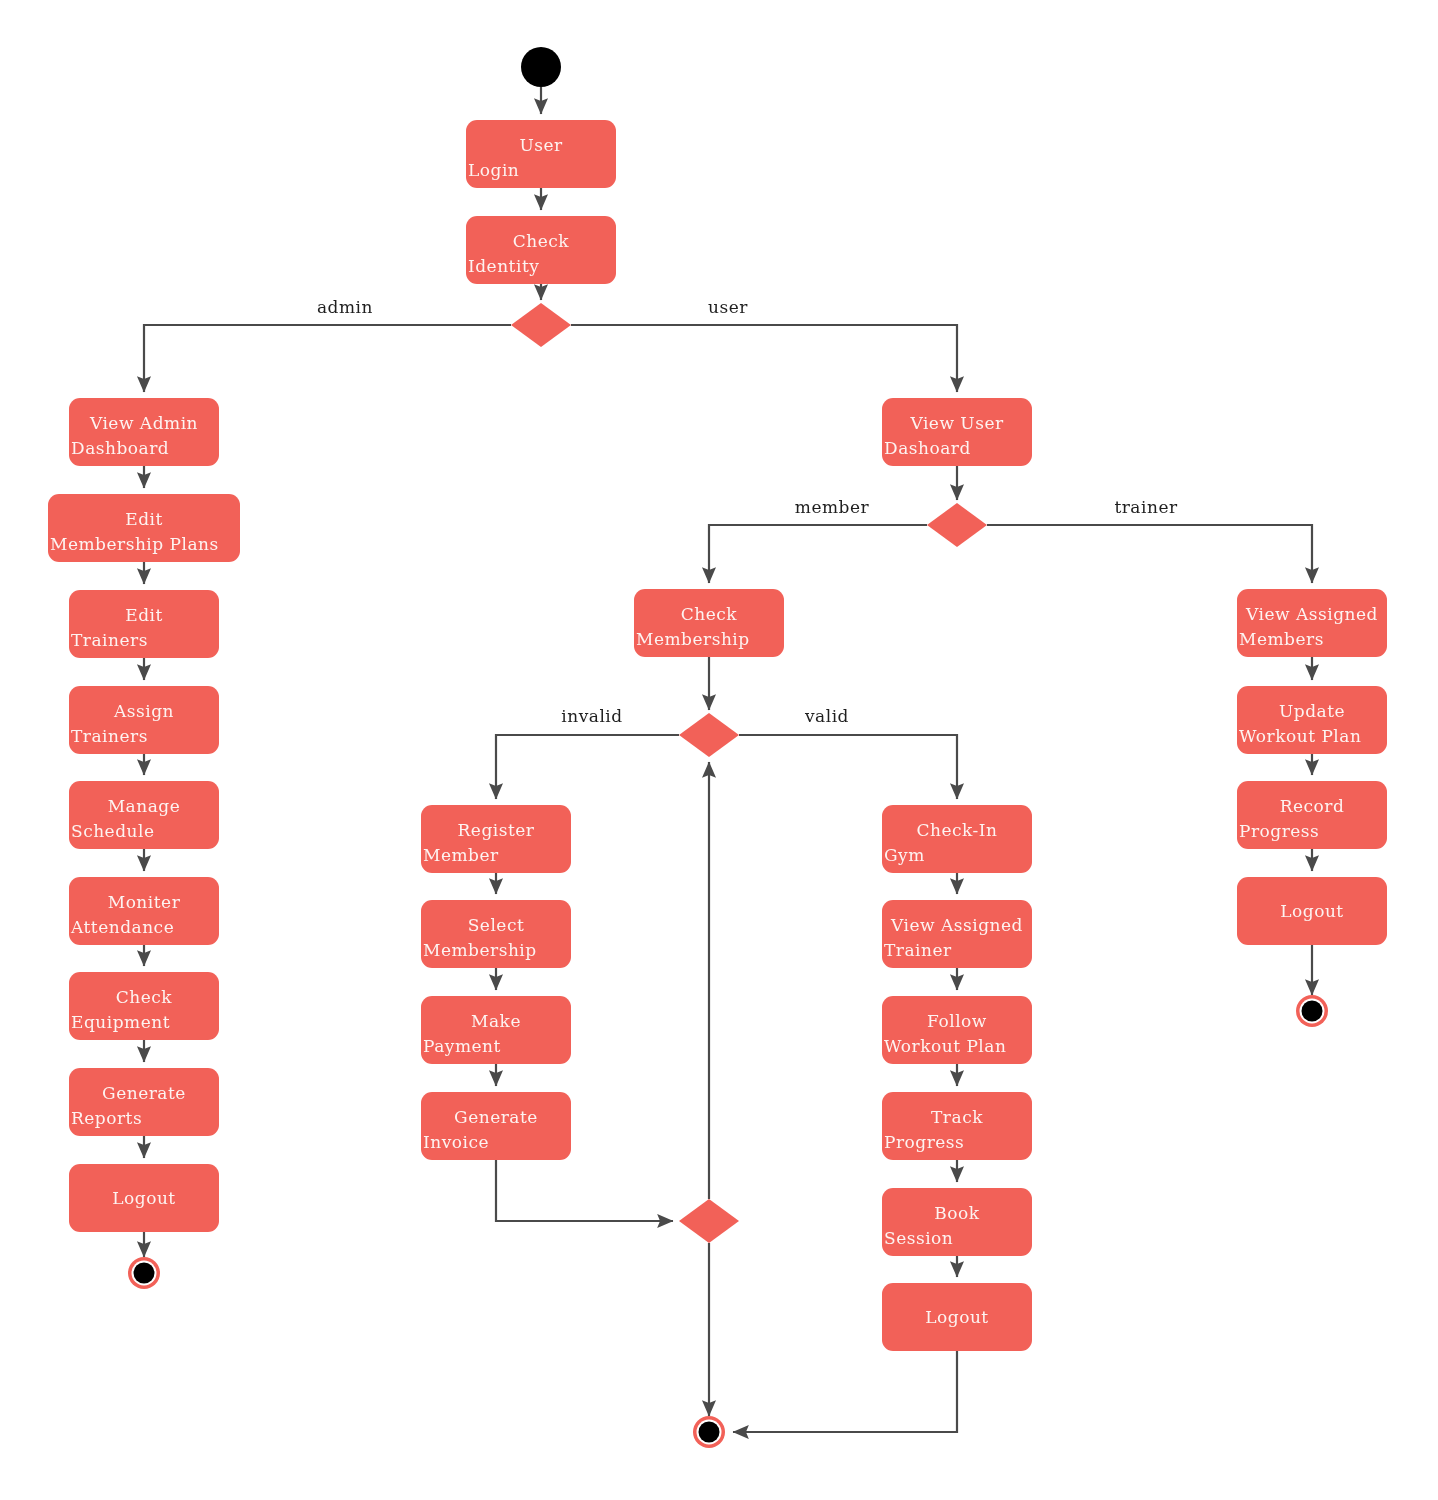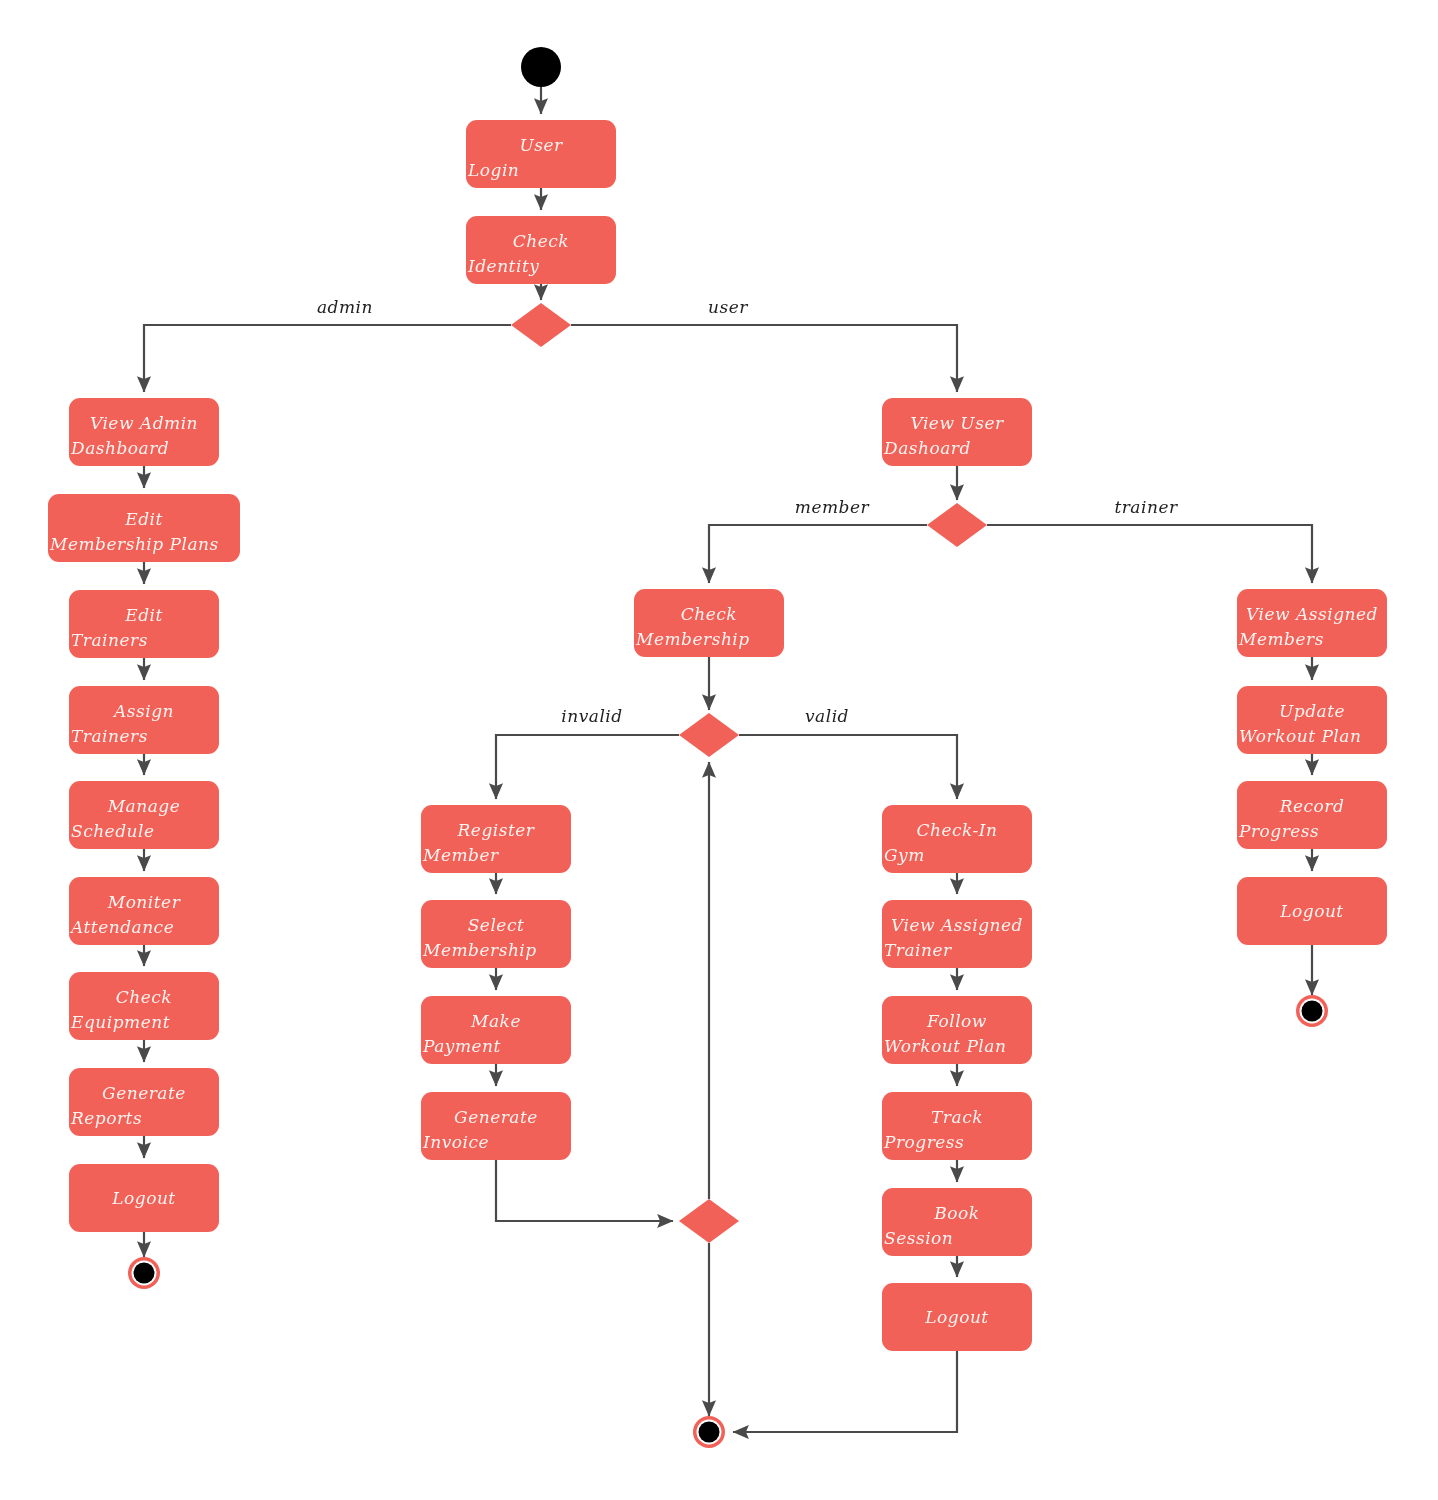--- a/index.html
+++ b/index.html
@@ -1,18 +1,18 @@
 <!DOCTYPE html>
 <html><head>
 <meta charset="utf-8">
 <title>Activity Diagram</title>
 <style>
   html,body{margin:0;padding:0;background:#ffffff;}
   body{font-family:"DejaVu Serif",serif;}
-  #diagram-root{position:relative;width:1438px;height:1500px;background:#ffffff;font-style:italic;}
+  #diagram-root{position:relative;width:1438px;height:1500px;background:#ffffff;}
   svg#uml-svg{display:block;width:1438px;height:1500px;}
   .node-label{
     font-family:"DejaVu Serif",serif;
     font-size:17px;
     fill:#fdf3f1;
     letter-spacing:0.5px;
   }
   .edge-label{
     font-family:"DejaVu Serif",serif;
     font-size:17px;

